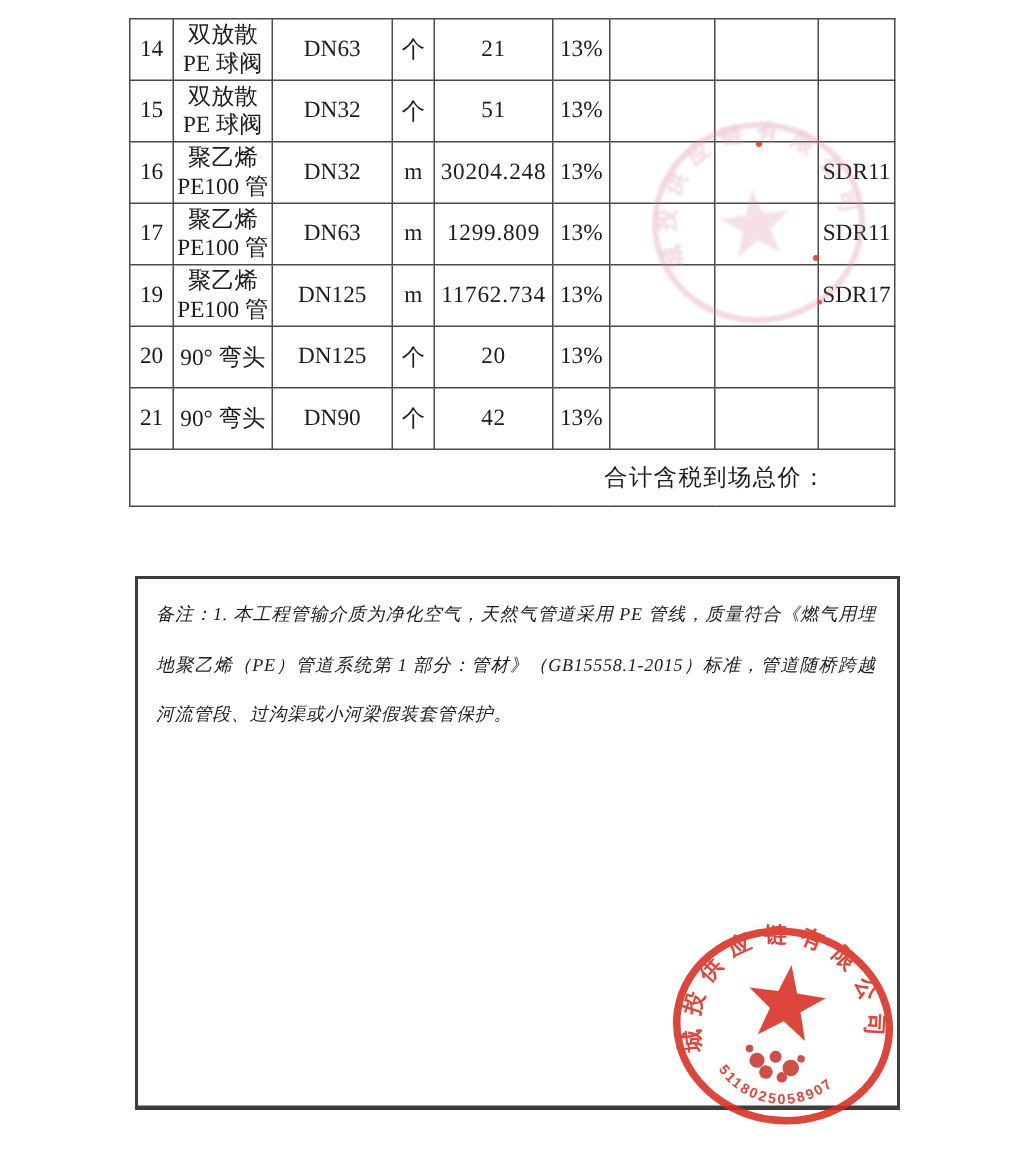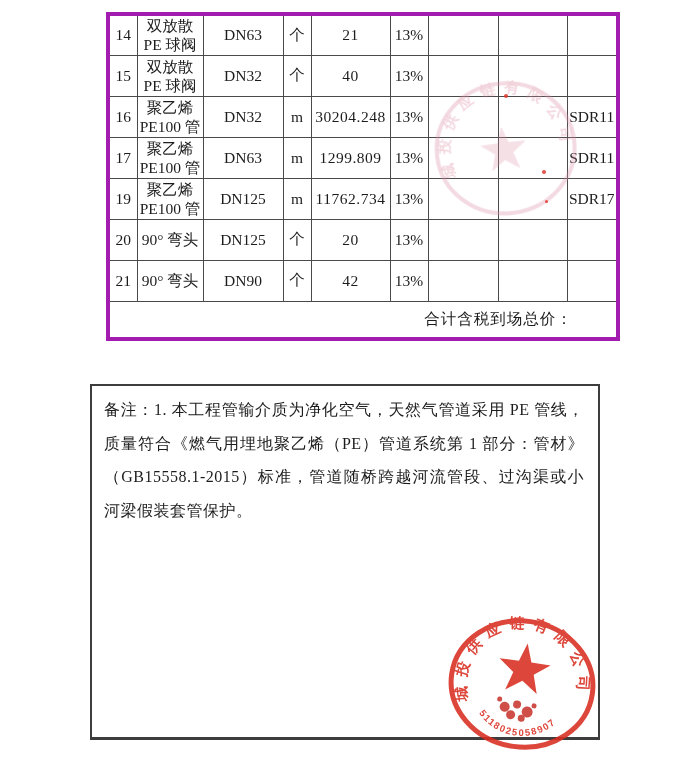--- a/index.html
+++ b/index.html
@@ -4,23 +4,23 @@
 <style>
   html,body{margin:0;padding:0;}
   body{
     width:685px;height:780px;position:relative;
     background:#ffffff;overflow:hidden;
     font-family:"Liberation Serif","DejaVu Serif",serif;
     color:#1c1c1c;
   }
   
   .main-table{
-    position:absolute;left:106px;top:12px;width:510px;
+    position:absolute;left:86px;top:12px;width:510px;
     border-collapse:collapse;table-layout:fixed;
-    border:4px solid #a21caf;
+    border:1px solid #a21caf;
   }
   .main-table td{
     border:1.4px solid #4a4a4a;
     text-align:center;vertical-align:middle;
     font-size:15.5px;
     padding:0 1px;
     overflow:hidden;
   }
   .main-table tr{height:41px;}
   .main-table tr.total-row{height:38px;}
@@ -34,23 +34,24 @@
   }
   
   .notes-box{
     position:absolute;left:90px;top:384px;width:510px;height:356px;
     border:2px solid #3d3d3d;border-bottom-width:3px;
     box-sizing:border-box;
     padding:7px 14px 0 12px;
   }
   .notes-box p{
     margin:0;
-    font-size:16px;line-height:33.5px;
+    font-size:12px;line-height:33.5px;
     text-align:justify;
     letter-spacing:.5px;
+    font-style:italic;
   }
   .notes-box p.first{margin-bottom:19px;}
   
   .stamp{position:absolute;pointer-events:none;}
   .stamp-bottom{left:438px;top:606px;opacity:.88;}
   .stamp-top{left:426px;top:76px;opacity:.42;filter:blur(.6px);transform:rotate(-7deg);}
   .seal-text{font-family:"Liberation Sans","DejaVu Sans",sans-serif;font-weight:bold;}
   .red-speck{position:absolute;width:4px;height:4px;border-radius:50%;background:#e03228;opacity:.85;}
 </style>
 </head>
@@ -84,21 +85,21 @@
       <td class="c-remark"></td>
     </tr>
     <tr>
       <td class="c-no">15</td>
       <td class="c-name">
           <div>双放散</div>
           <div>PE 球阀</div>
         </td>
       <td class="c-spec">DN32</td>
       <td class="c-unit">个</td>
-      <td class="c-qty">40</td>
+      <td class="c-qty">51</td>
       <td class="c-tax">13%</td>
       <td></td>
       <td></td>
       <td class="c-remark"></td>
     </tr>
     <tr>
       <td class="c-no">16</td>
       <td class="c-name">
           <div>聚乙烯</div>
           <div>PE100 管</div>

